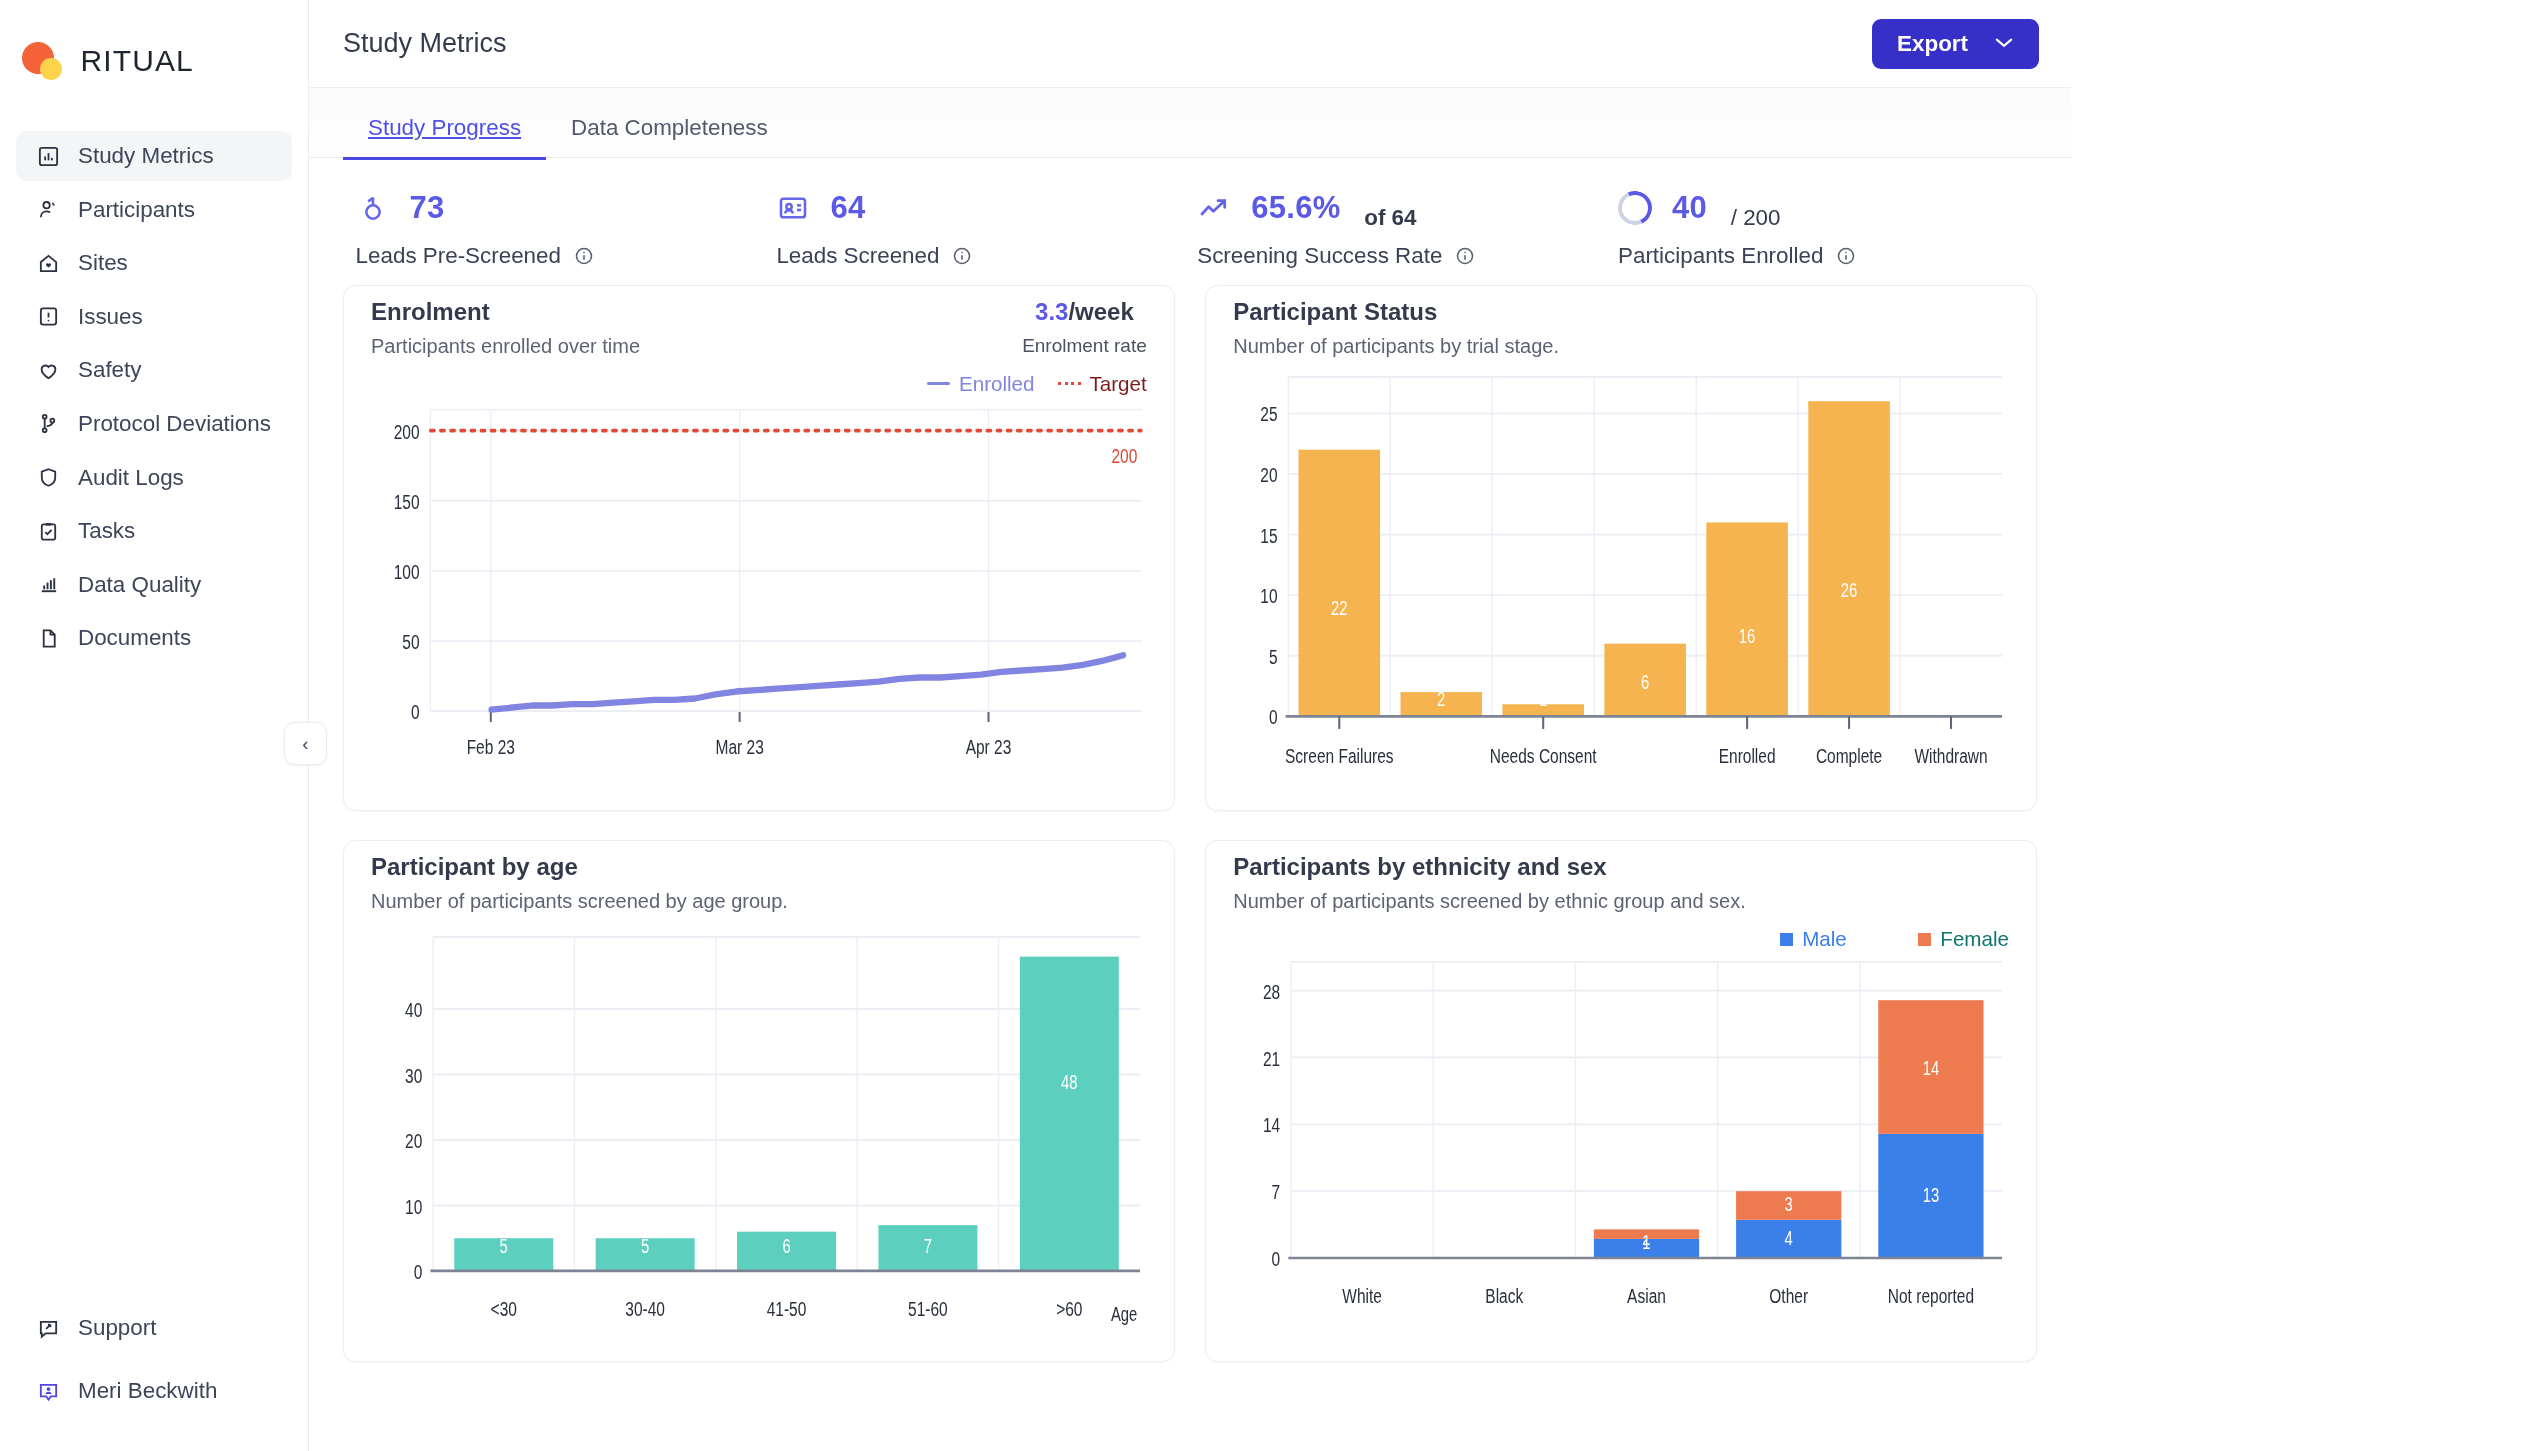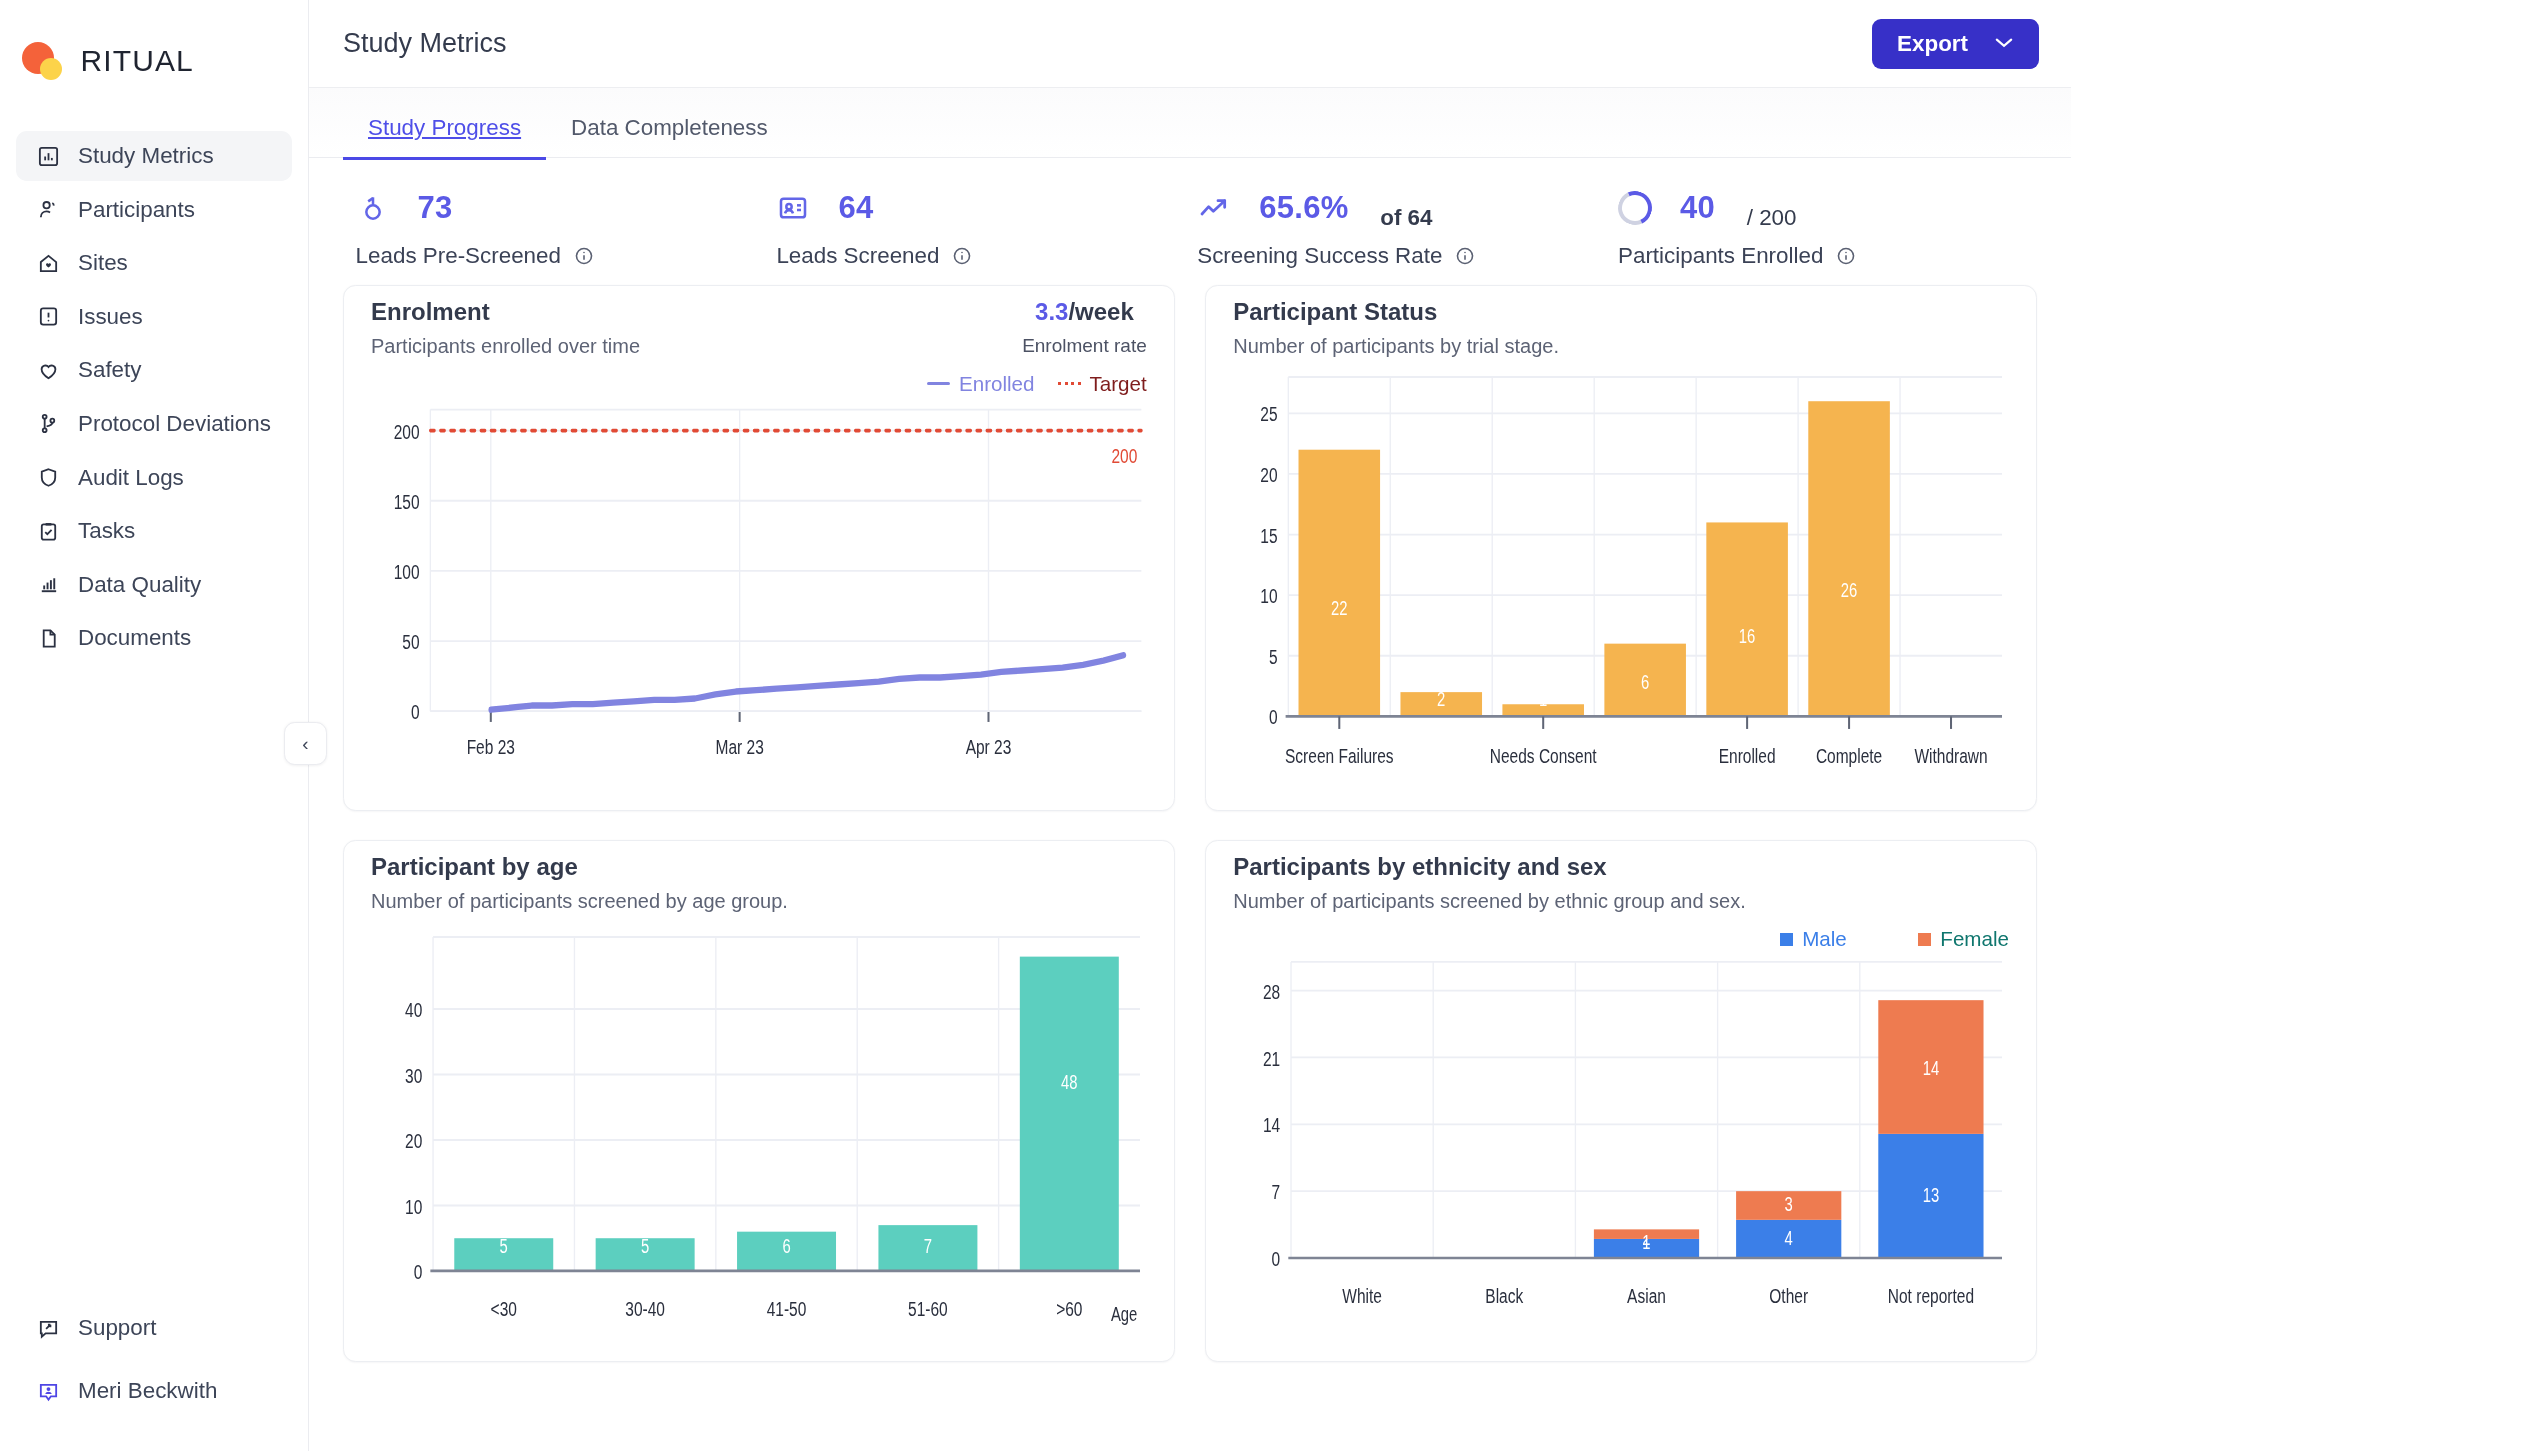--- a/index.html
+++ b/index.html
@@ -103,21 +103,21 @@
     border-bottom: 3.6px solid transparent;
     margin-bottom: -2.7px;
   }
   .tab.active { color: #4e4ee8; border-bottom-color: #4b49e6; text-decoration: underline; }
 
   .content { flex: 1 1 auto; padding: 0 34px; overflow: hidden; }
 
   
   .kpis { display: flex; padding: 27px 5.4px 16px 5.4px; }
   .kpi { flex: 1 1 0; min-width: 0; padding-left: 7.2px; }
-  .kpi-top { display: flex; align-items: center; gap: 28px; height: 45px; }
+  .kpi-top { display: flex; align-items: center; gap: 20px; height: 45px; }
   .kpi-icon { width: 34px; height: 34px; color: #6366e8; display: flex; align-items: center; justify-content: center; }
   .kpi-value { font-size: 31px; font-weight: 700; color: #5b5ae6; letter-spacing: 0.3px; }
   .kpi-suffix { font-size: 22.4px; font-weight: 700; color: #343b4d; margin-left: 3.6px; margin-top: 20px; }
   .kpi-suffix.light { font-weight: 400; }
   .kpi-bottom { display: flex; align-items: center; gap: 12.6px; margin-top: 12.6px; }
   .kpi-label { font-size: 22.4px; color: #3b4256; }
   .info-icon { width: 20px; height: 20px; color: #5a6072; cursor: pointer; }
   .donut {
     width: 34px; height: 34px; border-radius: 50%;
     border: 4.5px solid #cfd2e2;

